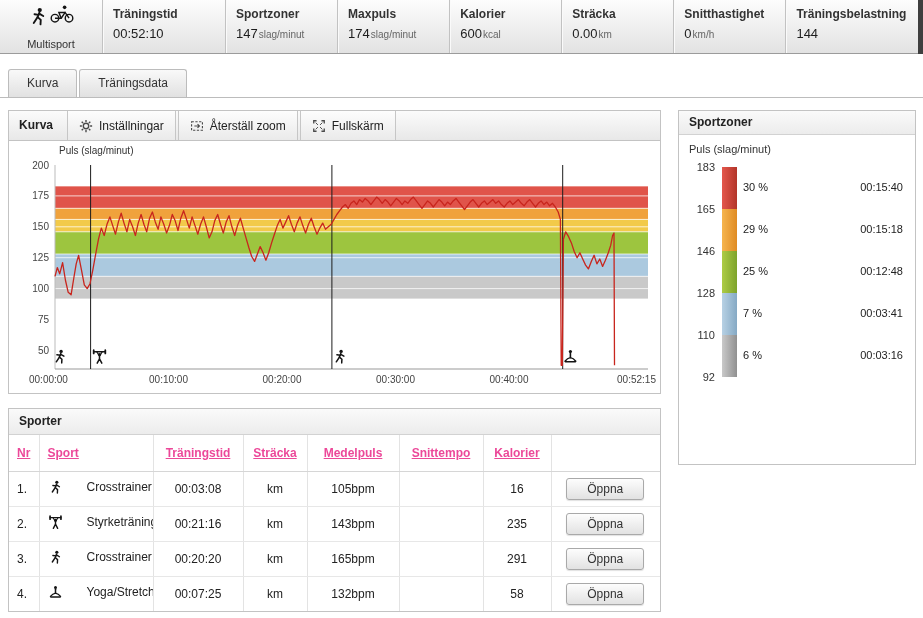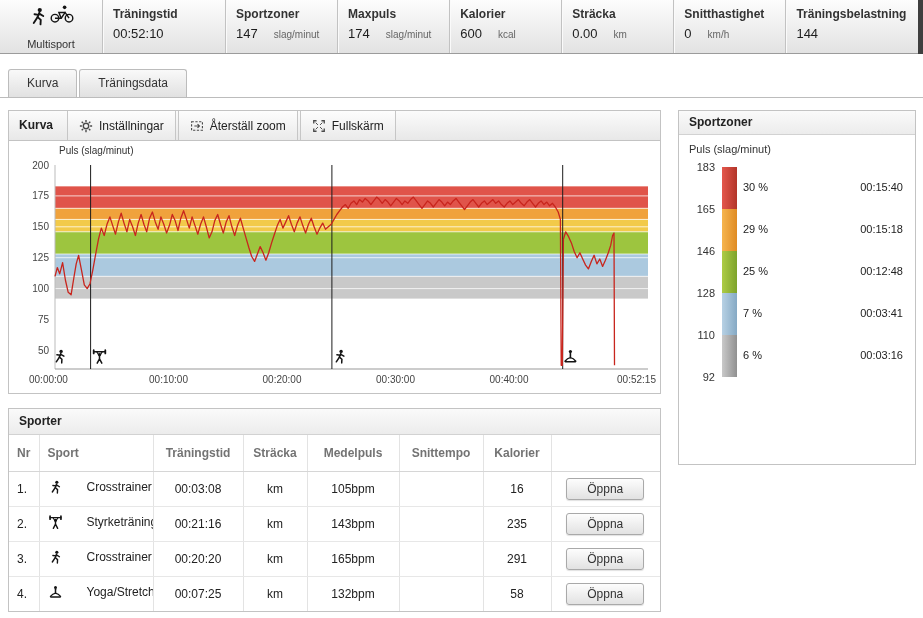--- a/index.html
+++ b/index.html
@@ -11,21 +11,21 @@
     background:linear-gradient(#fdfdfd,#e2e2e2);border-bottom:1px solid #9b9b9b;}
   .activity-cell{width:102px;display:flex;flex-direction:column;align-items:center;justify-content:center;gap:11px;}
   .activity-icons{display:flex;align-items:flex-end;gap:1px;height:24px;}
   .activity-label{font-size:11px;color:#333;}
   .metrics{flex:1;display:flex;}
   .hcell{flex:1;border-left:1px solid #c2c2c2;box-shadow:inset 1px 0 0 #fafafa;padding:7px 10px 0;overflow:hidden;}
   .hcell:first-child{flex:1.12}
   .hcell:last-child{flex:1.28}
   .hlabel{font-weight:bold;font-size:12px;color:#333;white-space:nowrap;}
   .hvalue{margin-top:5px;font-size:13px;color:#1d1d1d;white-space:nowrap;}
-  .vunit{font-size:10px;color:#666;margin-left:16px;}
+  .vunit{font-size:10px;color:#666;margin-left:1px;}
   .header-edge{position:absolute;top:0;right:0;width:5px;height:54px;background:#3f3f3f;}
 
   
   .tabs{position:absolute;top:69px;left:8px;display:flex;gap:2px;z-index:3;}
   .tab{height:28px;line-height:27px;padding:0 18px;font-size:12px;color:#333;cursor:pointer;
     background:linear-gradient(#f9f9f9,#e1e1e1);border:1px solid #bcbcbc;border-bottom:none;border-radius:3px 3px 0 0;}
   .tab.active{background:#fff;height:29px;position:relative;z-index:4;}
   .tabline{position:absolute;top:97px;left:0;width:923px;border-top:1px solid #bcbcbc;}
 
   
@@ -52,21 +52,21 @@
   .zb-strip{position:absolute;left:33px;width:15px;}
   .zb-pct{position:absolute;left:54px;font-size:11px;color:#222;}
   .zb-time{position:absolute;right:2px;font-size:11px;color:#222;}
 
   
   .sp-title{height:26px;line-height:25px;font-weight:bold;padding-left:10px;
     background:linear-gradient(#fafafa,#ececec);border-bottom:1px solid #d2d2d2;}
   table.sports-table{width:100%;border-collapse:collapse;table-layout:fixed;}
   .sports-table th,.sports-table td{border-right:1px solid #e3e3e3;border-bottom:1px solid #e7e7e7;
     padding:0 8px;font-size:12px;height:35px;overflow:hidden;white-space:nowrap;}
-  .sports-table th{height:36px;font-weight:bold;color:#737373;text-align:center;border-bottom:1px solid #d6d6d6;}
+  .sports-table th{height:36px;font-weight:bold;color:#ec4899;text-align:center;border-bottom:1px solid #d6d6d6;text-decoration:underline;}
   .sports-table th:last-child,.sports-table td:last-child{border-right:none;padding-left:7px;}
   .sports-table tr:last-child td{border-bottom:none;}
   .al{text-align:left !important;}
   .ac{text-align:center;}
   .nr{padding-left:10px;}
   .sport-cell{display:inline-flex;align-items:center;gap:24px;}
   .open-btn{display:inline-block;padding:3px 20px;font-size:12px;color:#333;font-family:inherit;cursor:pointer;
     border:1px solid #a9a9a9;border-radius:3px;background:linear-gradient(#fdfdfd,#e2e2e2);
     box-shadow:0 1px 1px rgba(0,0,0,.12);}
 </style>

